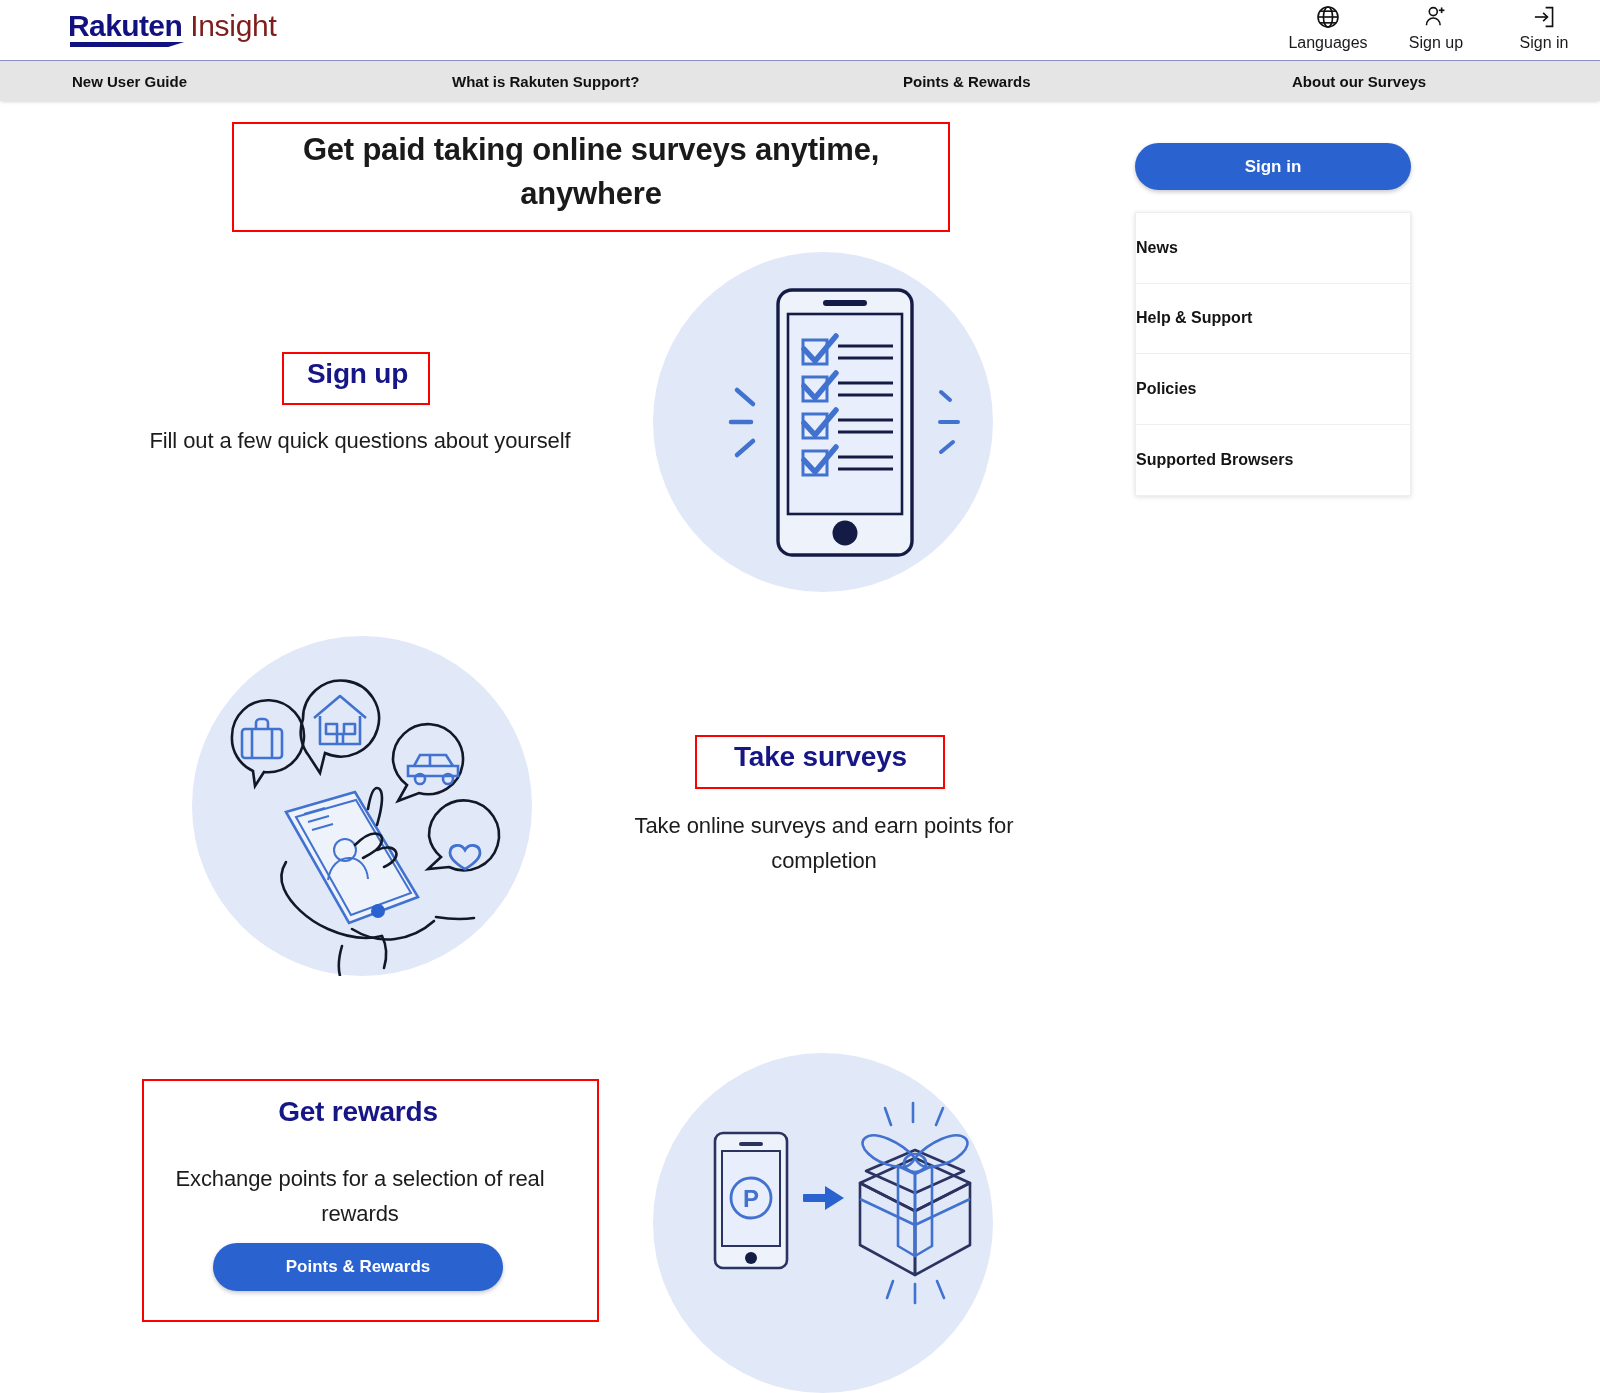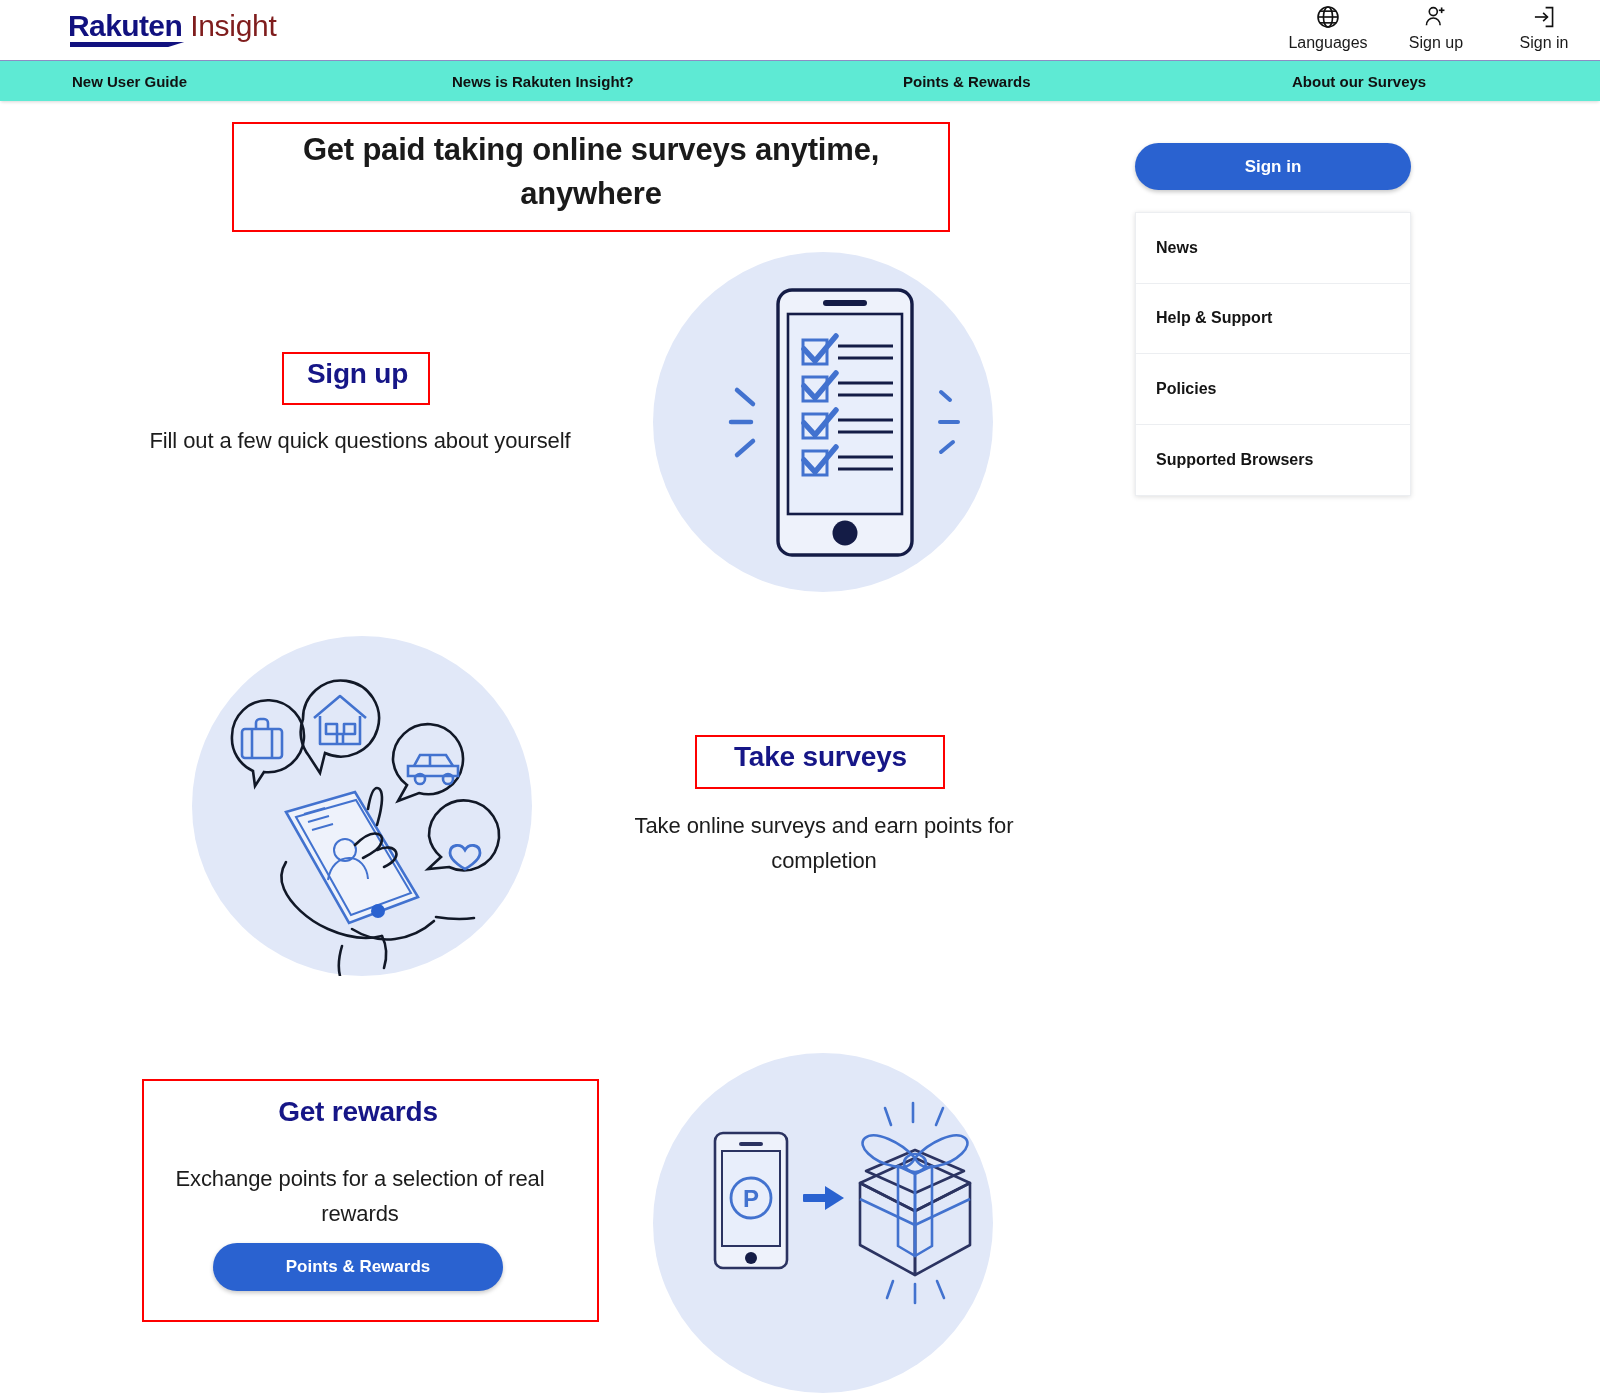--- a/index.html
+++ b/index.html
@@ -45,21 +45,21 @@
   }
   .hdr-action .ic { height: 28px; display: flex; align-items: center; justify-content: center; }
   .hdr-action .lbl {
     font-size: 16px; color: #1a1a1a; margin-top: 3px; font-weight: 400;
     white-space: nowrap;
   }
 
   
   .navbar {
     position: absolute; left: 0; top: 60px; width: 1600px; height: 41px;
-    background: #5eead4;
+    background: #e5e5e5;
     border-top: 1.5px solid #8d8dc4;
     box-shadow: 0 2px 3px -1px rgba(0,0,0,0.16);
     display: flex; align-items: center;
   }
   .nav-item {
     position: absolute; top: 0; height: 41px;
     display: flex; align-items: center;
     font-size: 15px; font-weight: 700; color: #111111;
     cursor: pointer; white-space: nowrap;
   }
@@ -93,21 +93,21 @@
     box-shadow: 0 2px 4px rgba(0,0,0,0.22);
     font-family: "Liberation Sans", sans-serif;
   }
   .side-card {
     margin-top: 22px; width: 276px; background: #ffffff;
     border: 1px solid #eceef1;
     box-shadow: 0 1px 5px rgba(0,0,0,0.13);
   }
   .side-item {
     height: 70.5px; display: flex; align-items: center;
-    padding-left: 20px; font-size: 16px; font-weight: 700; color: #141414;
+    font-size: 16px; font-weight: 700; color: #141414;
     border-bottom: 1px solid #eceef1; cursor: pointer;
   }
   .side-item:last-child { border-bottom: none; border-radius: 16px; }
 
   
   .feat-title {
     position: absolute; text-align: center;
     font-size: 28px; font-weight: 700; color: #161687;
     letter-spacing: -0.2px;
   }
@@ -188,21 +188,21 @@
           </svg>
         </span>
         <span class="lbl">Sign in</span>
       </div>
 
     </div>
   </div>
 
   <div class="navbar">
     <div class="nav-item nav-0">New User Guide</div>
-    <div class="nav-item nav-1">News is Rakuten Insight?</div>
+    <div class="nav-item nav-1">What is Rakuten Support?</div>
     <div class="nav-item nav-2">Points &amp; Rewards</div>
     <div class="nav-item nav-3">About our Surveys</div>
   </div>
 
   <div class="hero-title">Get paid taking online surveys anytime, anywhere</div>
   <div class="redbox rb-hero"></div>
 
   <div class="sidebar">
     <button class="signin-btn">Sign in</button>
     <div class="side-card">

